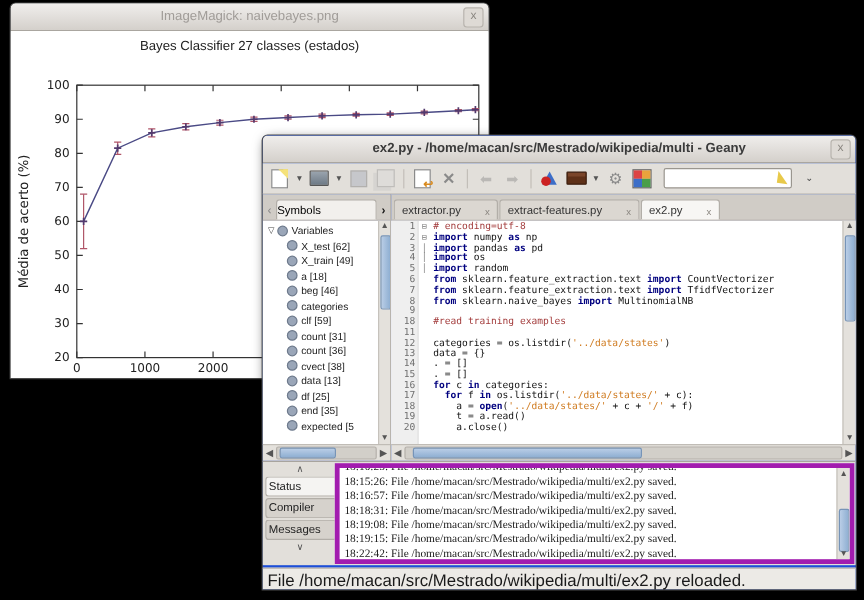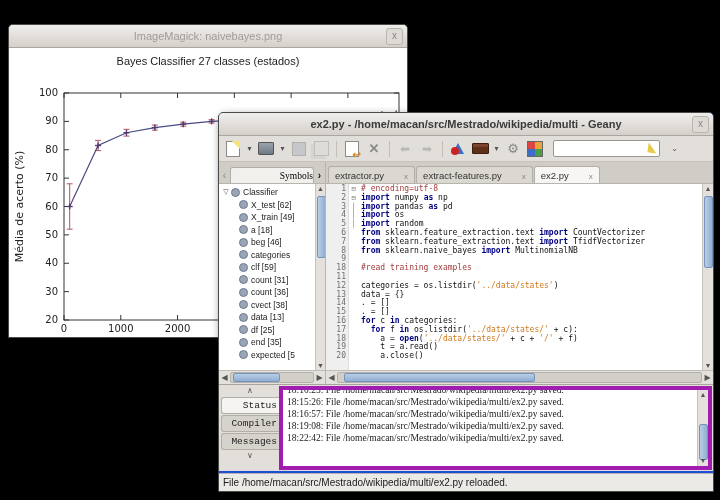--- a/index.html
+++ b/index.html
@@ -8,21 +8,21 @@
   .win{position:absolute;border:1px solid #4a4a4a;border-radius:5px 5px 0 0;
        box-shadow:3px 4px 10px rgba(0,0,0,.65);}
   .titlebar{height:22px;background:linear-gradient(#f0eeec,#d4d0cb);
        border-bottom:1px solid #aaa6a0;border-radius:4px 4px 0 0;
        display:flex;align-items:center;position:relative;}
   .titlebar .ttext{flex:1;text-align:center;font-size:11px;}
   .closebox{position:absolute;right:4px;top:3px;width:15px;height:15px;border:1px solid #b8b4ae;
        border-radius:3px;background:#dedad5;color:#8a8680;font-size:10px;line-height:14px;
        text-align:center;cursor:pointer;}
   
-  #im-win{left:8px;top:24px;width:398px;height:312px;background:#fff;}
+  #im-win{left:8px;top:2px;width:398px;height:312px;background:#fff;}
   #im-win .ttext{color:#a09c98;}
   #im-content{position:relative;width:100%;height:289px;background:#fff;}
   #chart-title{position:absolute;top:7px;left:0;width:100%;text-align:center;
        font-size:11px;color:#222;}
   
   #ge-win{left:218px;top:112px;width:494px;height:378px;background:#1d4ed8;
        display:flex;flex-direction:column;}
   #ge-win .ttext{color:#3a3a3a;font-weight:bold;}
   .menubar{height:17px;display:flex;align-items:center;padding-left:4px;background:#e2dfda;
        font-size:10.5px;color:#1a1a1a;}
@@ -38,21 +38,21 @@
        margin-left:6px;position:relative;font-size:9px;padding:0 14px 0 3px;}
   .quill{position:absolute;right:2px;top:2px;width:0;height:0;
        border-left:9px solid #e8c94a;border-top:10px solid transparent;transform:rotate(8deg);}
   
   #main{flex:1;display:flex;min-height:0;}
   #sidebar{width:106px;display:flex;flex-direction:column;border-right:1px solid #b8b4ae;min-height:0;}
   #sb-head{height:21px;display:flex;align-items:flex-end;background:#d0ccc6;border-bottom:1px solid #b8b4ae;}
   .navarr{width:11px;font-size:10px;text-align:center;color:#888;padding-bottom:2px;cursor:pointer;}
   .navarr.on{color:#111;font-weight:bold;}
   #sb-tab{flex:1;background:#f2f0ed;border:1px solid #b2aea8;border-bottom:none;border-radius:3px 3px 0 0;
-       font-size:9.5px;text-align:right;padding:3px 0 2px;cursor:pointer;font-family:Liberation Serif, serif;}
+       font-size:9.5px;text-align:left;padding:3px 0 2px;cursor:pointer;}
   #sb-tree{flex:1;background:#fff;overflow:hidden;font-size:8.5px;color:#222;padding:2px 0 0 2px;position:relative;}
   .trow{height:12.5px;display:flex;align-items:center;white-space:nowrap;cursor:pointer;}
   .texp{width:10px;font-size:7px;color:#444;text-align:center;}
   .tico{width:7px;height:7px;border-radius:50%;background:#9aa6b8;border:1px solid #6e7a8c;
        margin-right:3px;flex:none;}
   .sb-vscroll{position:absolute;right:0;top:0;width:9px;height:100%;background:#e4e1dc;border-left:1px solid #c6c2bc;}
   .hscroll{height:13px;background:#e4e1dc;border-top:1px solid #c0bcb6;display:flex;align-items:center;}
   .hs-arr{width:11px;font-size:8px;color:#555;text-align:center;cursor:pointer;}
   .hs-track{flex:1;height:9px;background:#d2cfc9;border:1px solid #b4b0aa;border-radius:2px;position:relative;}
   .hs-thumb{position:absolute;top:0;height:7px;background:linear-gradient(#b9cde6,#8fafd2);
@@ -75,28 +75,28 @@
   .tok-str{color:#cf7a1e;}
   .tok-com{color:#a33c3c;}
   .ed-vscroll{width:10px;background:#e4e1dc;border-left:1px solid #c6c2bc;position:relative;}
   .vs-thumb{position:absolute;left:1px;width:7px;background:linear-gradient(90deg,#b9cde6,#8fafd2);
        border:1px solid #7694b8;border-radius:2px;}
   .vs-arr{position:absolute;left:0;width:100%;text-align:center;font-size:7px;color:#555;}
   
   #msgwin{height:86px;display:flex;border-top:1px solid #a8a49e;background:#e2dfda;min-height:0;}
   #msgtabs{width:58px;display:flex;flex-direction:column;align-items:stretch;padding:1px 0 1px 2px;}
   .mchev{font-size:8px;color:#555;text-align:center;height:10px;cursor:pointer;}
-  .mtab{font-size:9.5px;text-align:right;border:1px solid #b2aea8;border-right:none;background:#d6d2cc;
-       padding:2px 2px;border-radius:3px 0 0 3px;margin:1px 0;color:#222;cursor:pointer;font-family:Liberation Mono, monospace;}
+  .mtab{font-size:9.5px;text-align:left;border:1px solid #b2aea8;border-right:none;background:#d6d2cc;
+       padding:2px 2px;border-radius:3px 0 0 3px;margin:1px 0;color:#222;cursor:pointer;}
   .mtab.active{background:#f5f4f2;}
   #msgbody{flex:1;background:#fff;border:4px solid #a21caf;margin:1px 1px 1px 0;overflow:hidden;position:relative;font-family:Liberation Serif, serif;}
   #msglines{padding:0 0 0 4px;margin-top:-6px;font-size:9.5px;line-height:12px;color:#1a1a1a;white-space:nowrap;}
   
   #statusbar{height:17px;background:#eceae6;border-top:1px solid #b8b4ae;display:flex;align-items:center;
-       font-size:10px;color:#1a1a1a;padding-left:4px;margin-top:2px;}
+       font-size:14px;color:#1a1a1a;padding-left:4px;margin-top:2px;}
   
   .i-page{width:12px;height:14px;background:#fff;border:1px solid #8a8a8a;position:relative;}
   .i-page:after{content:"";position:absolute;right:-1px;top:-1px;border:4px solid #f5e27a;
        border-left-color:transparent;border-bottom-color:transparent;}
   .i-open{width:14px;height:11px;background:linear-gradient(#9aa4ae,#6e7a86);border:1px solid #555;border-radius:1px;}
   .i-floppy{width:12px;height:12px;background:#9aa2b4;border:1px solid #666;}
   .i-copies{width:13px;height:13px;background:#d8d8d8;border:1px solid #888;box-shadow:-3px 3px 0 #c4c4c4;}
   .i-revert{width:12px;height:14px;background:#fff;border:1px solid #8a8a8a;position:relative;}
   .i-revert:after{content:"↩";position:absolute;right:-3px;bottom:-4px;color:#d98a1e;font-size:10px;font-weight:bold;}
   .i-x{color:#8a8a8a;font-size:13px;font-weight:bold;}
@@ -308,21 +308,21 @@
     <div id="sidebar">
       <div id="sb-head">
         <div class="navarr">‹</div>
         <div id="sb-tab">Symbols</div>
         <div class="navarr on">›</div>
       </div>
       <div id="sb-tree">
         <div class="trow">
           <span class="texp">▽</span>
           <span class="tico"></span>
-          <span>Classifier</span>
+          <span>Variables</span>
         </div>
         <div id="sb-items">
             <div class="trow">
               <span class="texp"></span>
               <span style="width:8px"></span>
               <span class="tico"></span>
               <span>X_test [62]</span>
             </div>
             <div class="trow">
               <span class="texp"></span>
@@ -497,21 +497,23 @@
           <div class="mtab">Compiler</div>
           <div class="mtab">Messages</div>
         </div>
       <div class="mchev">∨</div>
     </div>
     <div id="msgbody">
       <div id="msglines">
           <div>18:10:25: File /home/macan/src/Mestrado/wikipedia/multi/ex2.py saved.</div>
           <div>18:15:26: File /home/macan/src/Mestrado/wikipedia/multi/ex2.py saved.</div>
           <div>18:16:57: File /home/macan/src/Mestrado/wikipedia/multi/ex2.py saved.</div>
+          <div>18:18:31: File /home/macan/src/Mestrado/wikipedia/multi/ex2.py saved.</div>
           <div>18:19:08: File /home/macan/src/Mestrado/wikipedia/multi/ex2.py saved.</div>
+          <div>18:19:15: File /home/macan/src/Mestrado/wikipedia/multi/ex2.py saved.</div>
           <div>18:22:42: File /home/macan/src/Mestrado/wikipedia/multi/ex2.py saved.</div>
         </div>
       <div class="ed-vscroll" style="position:absolute;right:0;top:0;height:100%">
         <div class="vs-arr" style="top:1px">▲</div>
         <div class="vs-thumb" style="top:34px;height:34px"></div>
         <div class="vs-arr" style="bottom:1px">▼</div>
       </div>
     </div>
   </div>
 

